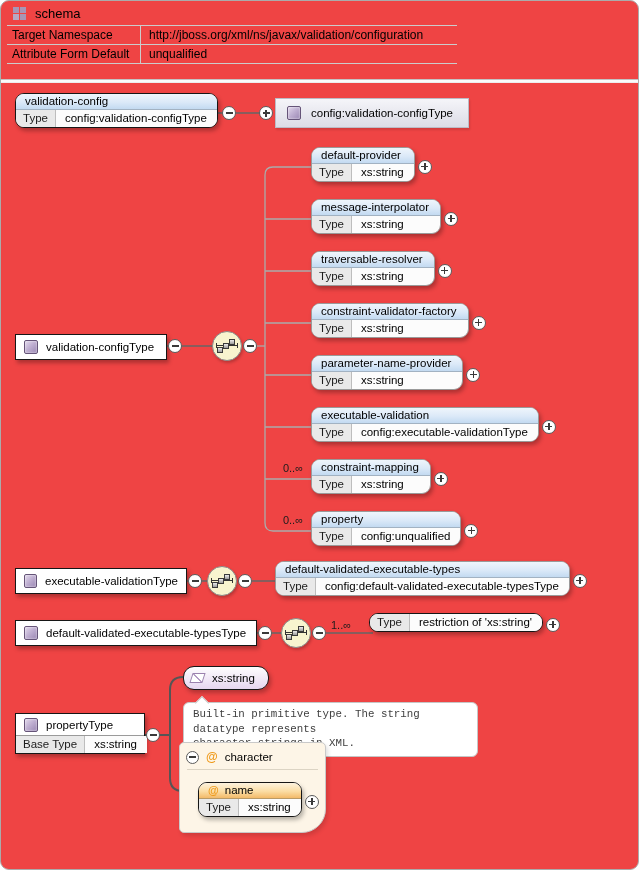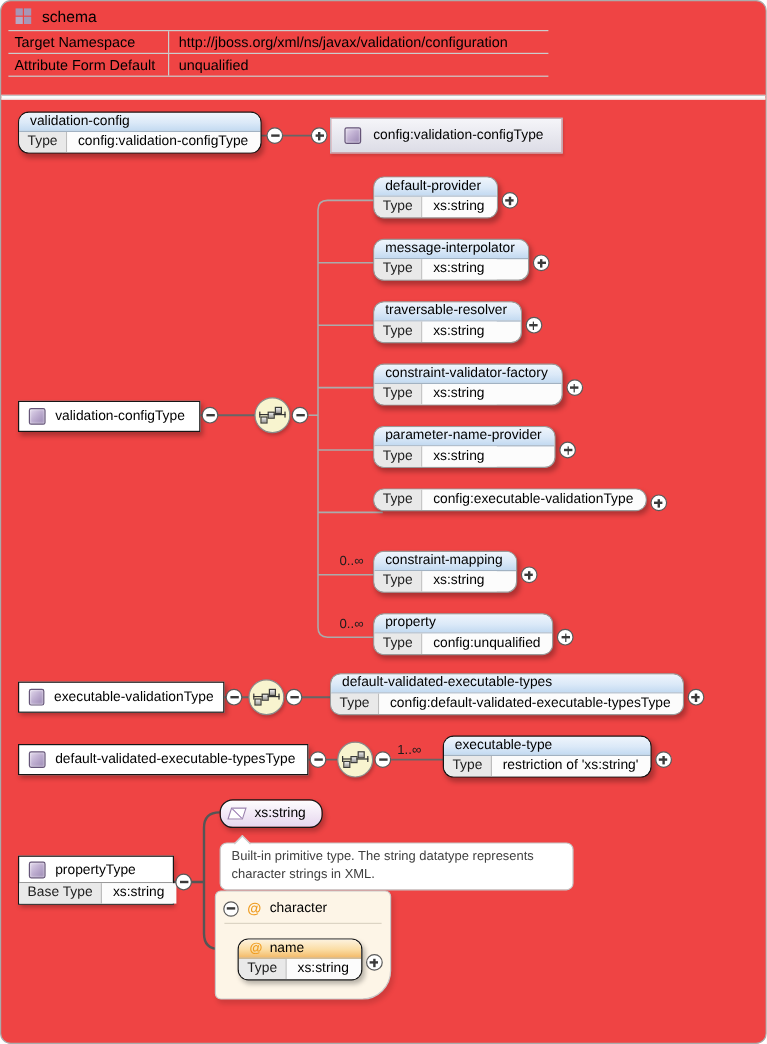--- a/index.html
+++ b/index.html
@@ -59,21 +59,21 @@
   
   .stbox{position:absolute;z-index:1;height:24px;box-sizing:border-box;display:flex;align-items:center;gap:8px;
     padding:0 13px 0 7px;border:1.5px solid #161616;border-radius:11px;
     background:linear-gradient(#fefdfe,#e6d6ef);box-shadow:2px 3px 4px rgba(0,0,0,.25);font-size:11.5px;white-space:nowrap;}
   .para{width:13px;height:10px;display:inline-block;border:1.2px solid #9b82ae;box-sizing:border-box;transform:skewX(-18deg);
     background:#fff linear-gradient(to top right,transparent 45%,#b59dc6 47%,#b59dc6 53%,transparent 55%);}
   .tooltip{position:absolute;z-index:1;width:295px;box-sizing:border-box;padding:4px 9px 5px 9px;border:1px solid #c6c6c6;
     border-radius:6px;background:#fff;font-size:10.8px;color:#3f3f3f;line-height:1.35;}
   .tooltip::before{content:"";position:absolute;top:-5.5px;left:13px;width:9px;height:9px;background:#fff;
     border-left:1px solid #c6c6c6;border-top:1px solid #c6c6c6;transform:rotate(45deg);}
-  .tl{display:block;}
+  .tl{display:block;font-family:Liberation Mono, monospace;}
   .pbox{position:absolute;z-index:1;box-sizing:border-box;border:1.5px solid #161616;background:#fff;
     box-shadow:2px 3px 4px rgba(0,0,0,.28);font-size:11.5px;white-space:nowrap;}
   .phd{display:flex;align-items:center;gap:8px;padding:4px 8px 3px 8px;border-bottom:1px solid #9a9a9a;}
   .attrs{position:absolute;z-index:1;box-sizing:border-box;background:#fdf5e7;border:1px solid #c9c9c9;
     border-radius:5px 5px 24px 5px;box-shadow:2px 3px 4px rgba(0,0,0,.13);font-size:11.5px;}
   .ahdr{display:flex;align-items:center;gap:7px;padding:7px 8px 5px 6px;}
   .asep{border-top:1px solid #dcd4c4;margin:0 7px;}
   .at{color:#ef9b1d;font-weight:bold;font-size:12px;}
   .at.sm{font-size:11px;}
 </style>
@@ -190,20 +190,21 @@
       <div class="hd">parameter-name-provider</div>
       <div class="rw">
           <span class="cl">Type</span>
           <span class="vl">xs:string</span>
         </div>
     </div>
     <div class="circ plus att-r"></div>
   </div>
   <div class="ew" style="left:310px;top:406px">
     <div class="ebox">
+      <div class="hd">executable-validation</div>
       <div class="rw">
           <span class="cl">Type</span>
           <span class="vl">config:executable-validationType</span>
         </div>
     </div>
     <div class="circ plus att-r"></div>
   </div>
   <div class="ew" style="left:310px;top:458px">
     <span class="occ">0..∞</span>
     <div class="ebox">
@@ -262,21 +263,20 @@
       <i class="stick l"></i>
       <i class="stick r"></i>
     <i class="sq" style="left:4px;top:15px"></i>
       <i class="sq" style="left:10px;top:11px"></i>
       <i class="sq" style="left:16px;top:7px"></i>
   </div>
   <div class="circ" style="left:311px;top:625px"></div>
   <span class="occ2" style="left:330px;top:618px">1..∞</span>
   <div class="ew" style="left:368px;top:612px">
     <div class="ebox bk">
-      <div class="hd">executable-type</div>
       <div class="rw">
           <span class="cl">Type</span>
           <span class="vl">restriction of 'xs:string'</span>
         </div>
     </div>
     <div class="circ plus att-r"></div>
   </div>
 
   <div class="stbox" style="left:182px;top:665px">
     <span class="para"></span>

